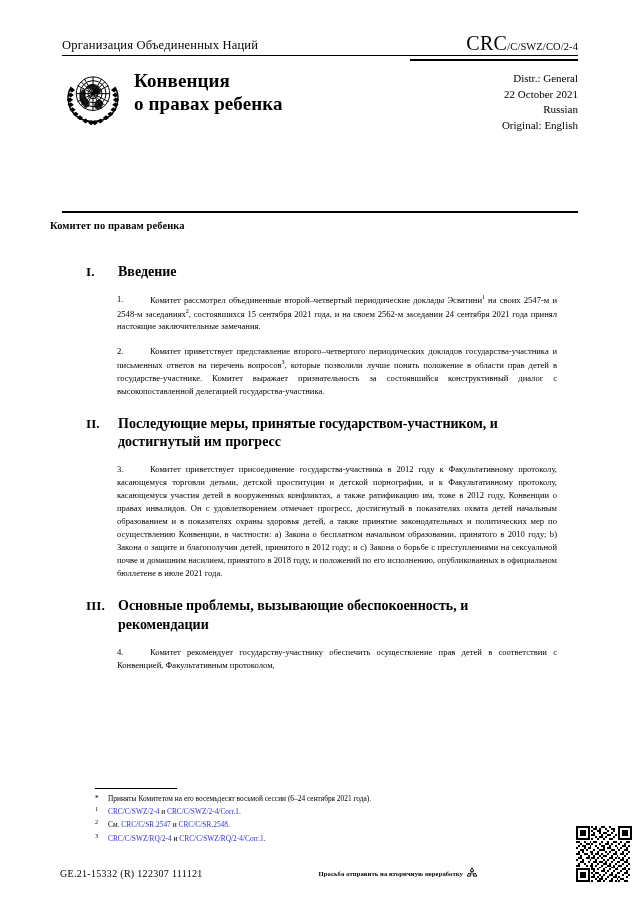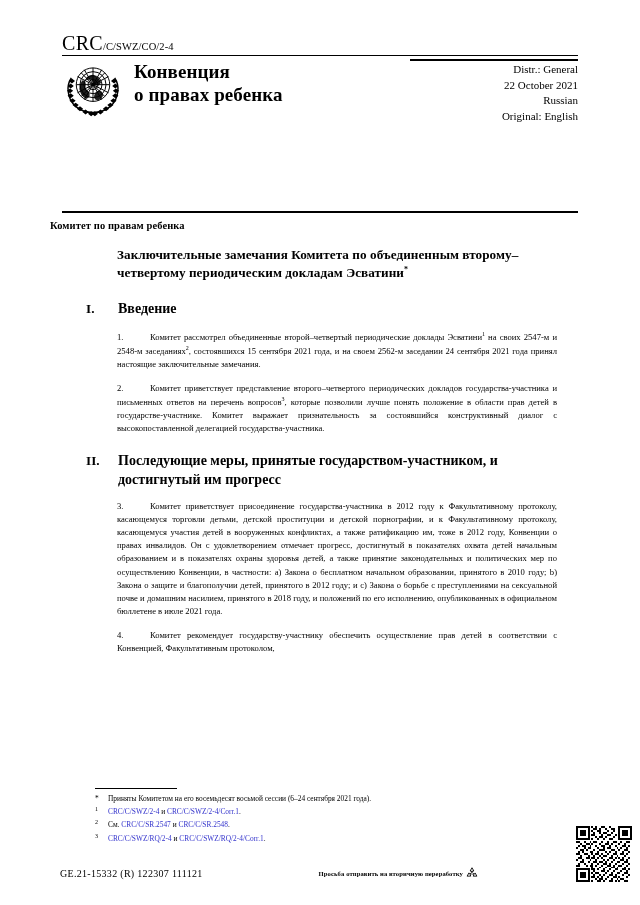--- a/index.html
+++ b/index.html
@@ -65,20 +65,21 @@
     right: 0;
     top: 26px;
     width: 168px;
     border-top: 2px solid #000;
     height: 0;
   }
 
   .header-body {
     display: flex;
     align-items: flex-start;
+    margin-top: 9px;
   }
   .emblem-wrap {
     width: 66px;
     flex: 0 0 66px;
     padding-top: 2px;
   }
   .emblem {
     display: block;
     width: 62px;
     height: 62px;
@@ -257,20 +258,21 @@
     height: 56px;
   }
 </style>
 </head>
 <body>
 
 <div class="page">
 
   <div class="header">
     <div class="header-top">
+      <div class="org-name">Организация Объединенных Наций</div>
       <div class="symbol">
         <span class="symbol-main">CRC</span><span class="symbol-sub">/C/SWZ/CO/2-4</span>
       </div>
     </div>
     <hr class="rule-thin">
     <div class="rule-sym"></div>
 
     <div class="header-body">
       <div class="emblem-wrap">
         <svg class="emblem" viewBox="0 0 100 100">
@@ -319,38 +321,41 @@
       </div>
     </div>
   </div>
 
   <div class="sep-thick"></div>
 
   <div class="committee">Комитет по правам ребенка</div>
 
   <div class="content">
 
-    <div class="doc-title"><span>Заключительные замечания Комитета по объединенным второму–четвертому периодическим докладам Эсватини</span><sup>*</sup></div>
 
     <div class="sec">
       <div class="sec-num">I.</div>
       <div class="sec-title">Введение</div>
     </div>
 
     <div class="para"><span class="pnum">1.</span><span>Комитет рассмотрел объединенные второй–четвертый периодические доклады Эсватини</span><sup>1</sup><span> на своих 2547-м и 2548-м заседаниях</span><sup>2</sup><span>, состоявшихся 15 сентября 2021 года, и на своем 2562-м заседании 24 сентября 2021 года принял настоящие заключительные замечания.</span></div>
 
     <div class="para"><span class="pnum">2.</span><span>Комитет приветствует представление второго–четвертого периодических докладов государства-участника и письменных ответов на перечень вопросов</span><sup>3</sup><span>, которые позволили лучше понять положение в области прав детей в государстве-участнике. Комитет выражает признательность за состоявшийся конструктивный диалог с высокопоставленной делегацией государства-участника.</span></div>
 
     <div class="sec">
       <div class="sec-num">II.</div>
       <div class="sec-title">Последующие меры, принятые государством-участником, и достигнутый им прогресс</div>
     </div>
 
     <div class="para"><span class="pnum">3.</span><span>Комитет приветствует присоединение государства-участника в 2012 году к Факультативному протоколу, касающемуся торговли детьми, детской проституции и детской порнографии, и к Факультативному протоколу, касающемуся участия детей в вооруженных конфликтах, а также ратификацию им, тоже в 2012 году, Конвенции о правах инвалидов. Он с удовлетворением отмечает прогресс, достигнутый в показателях охвата детей начальным образованием и в показателях охраны здоровья детей, а также принятие законодательных и политических мер по осуществлению Конвенции, в частности: a) Закона о бесплатном начальном образовании, принятого в 2010 году; b) Закона о защите и благополучии детей, принятого в 2012 году; и c) Закона о борьбе с преступлениями на сексуальной почве и домашним насилием, принятого в 2018 году, и положений по его исполнению, опубликованных в официальном бюллетене в июле 2021 года.</span></div>
 
+    <div class="sec">
+      <div class="sec-num">III.</div>
+      <div class="sec-title">Основные проблемы, вызывающие обеспокоенность, и рекомендации</div>
+    </div>
 
     <div class="para"><span class="pnum">4.</span><span>Комитет рекомендует государству-участнику обеспечить осуществление прав детей в соответствии с Конвенцией, Факультативным протоколом,</span></div>
 
   </div>
 
   <div class="footnotes">
     <div class="fn-rule"></div>
 
     <div class="fn"><span class="fn-mark ast">*</span><span>Приняты Комитетом на его восемьдесят восьмой сессии (6–24 сентября 2021 года).</span></div>
 

